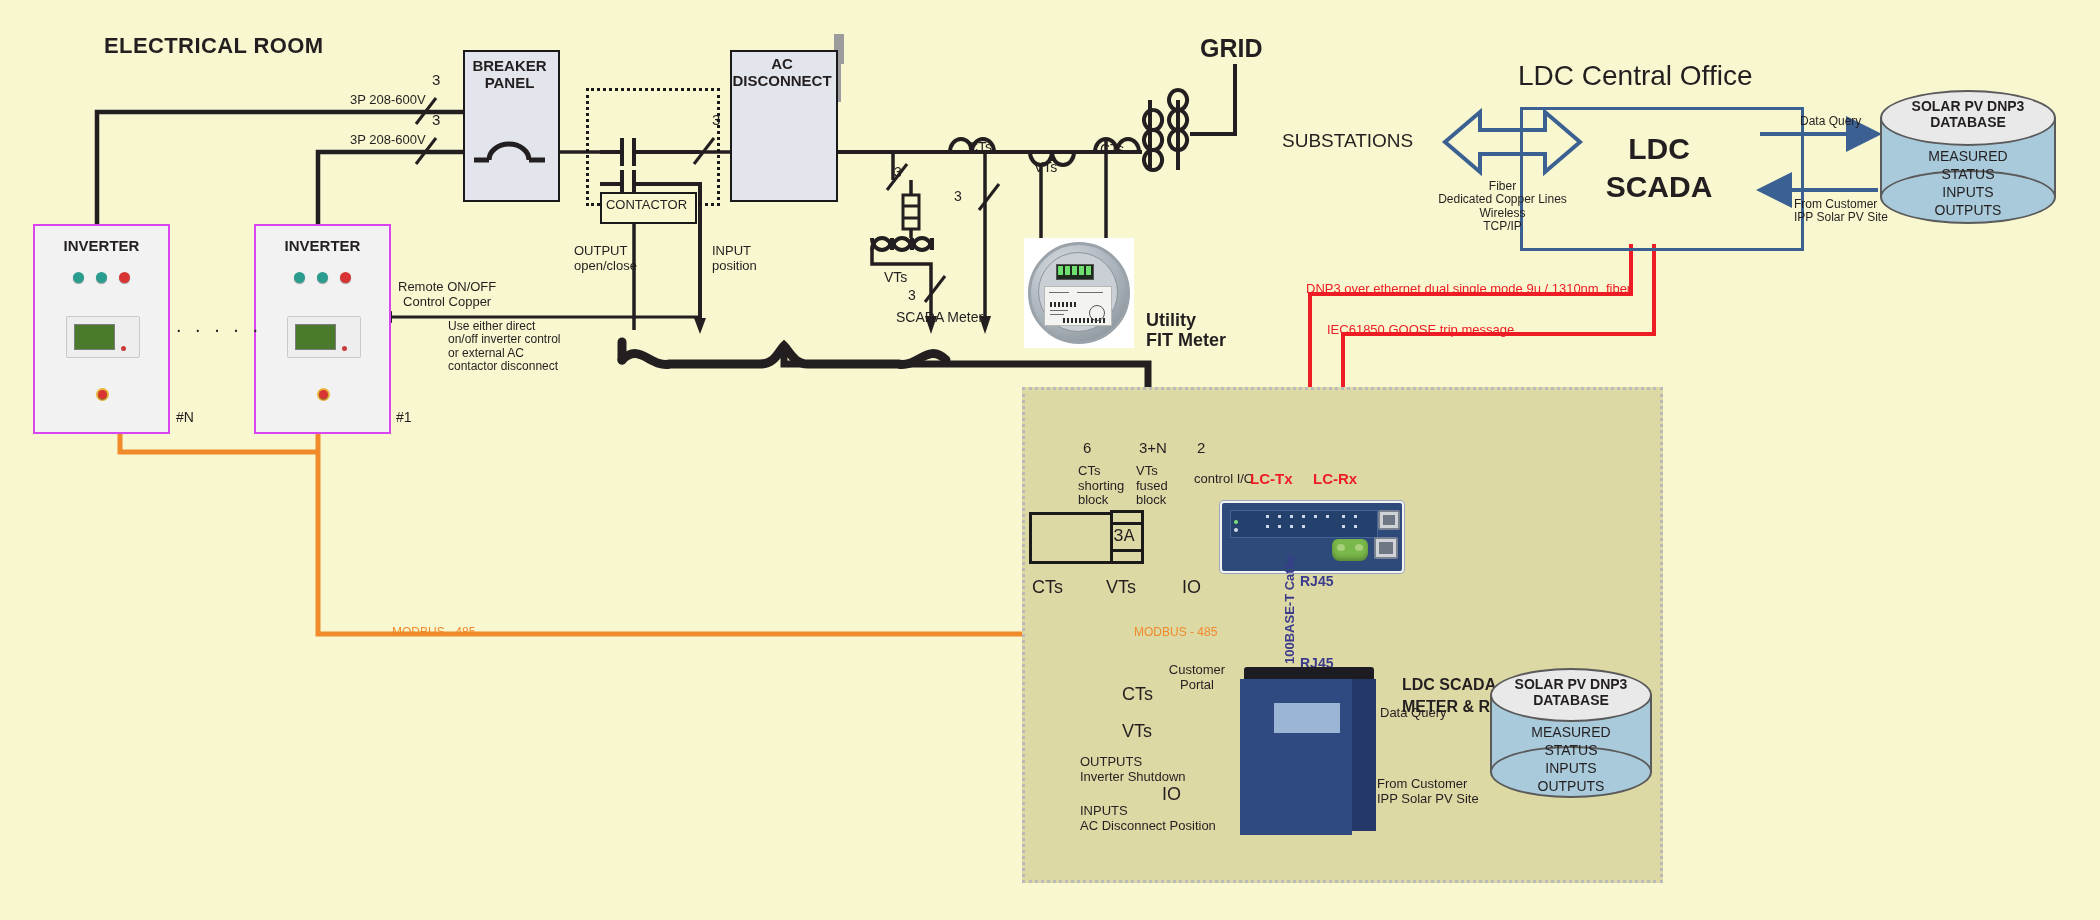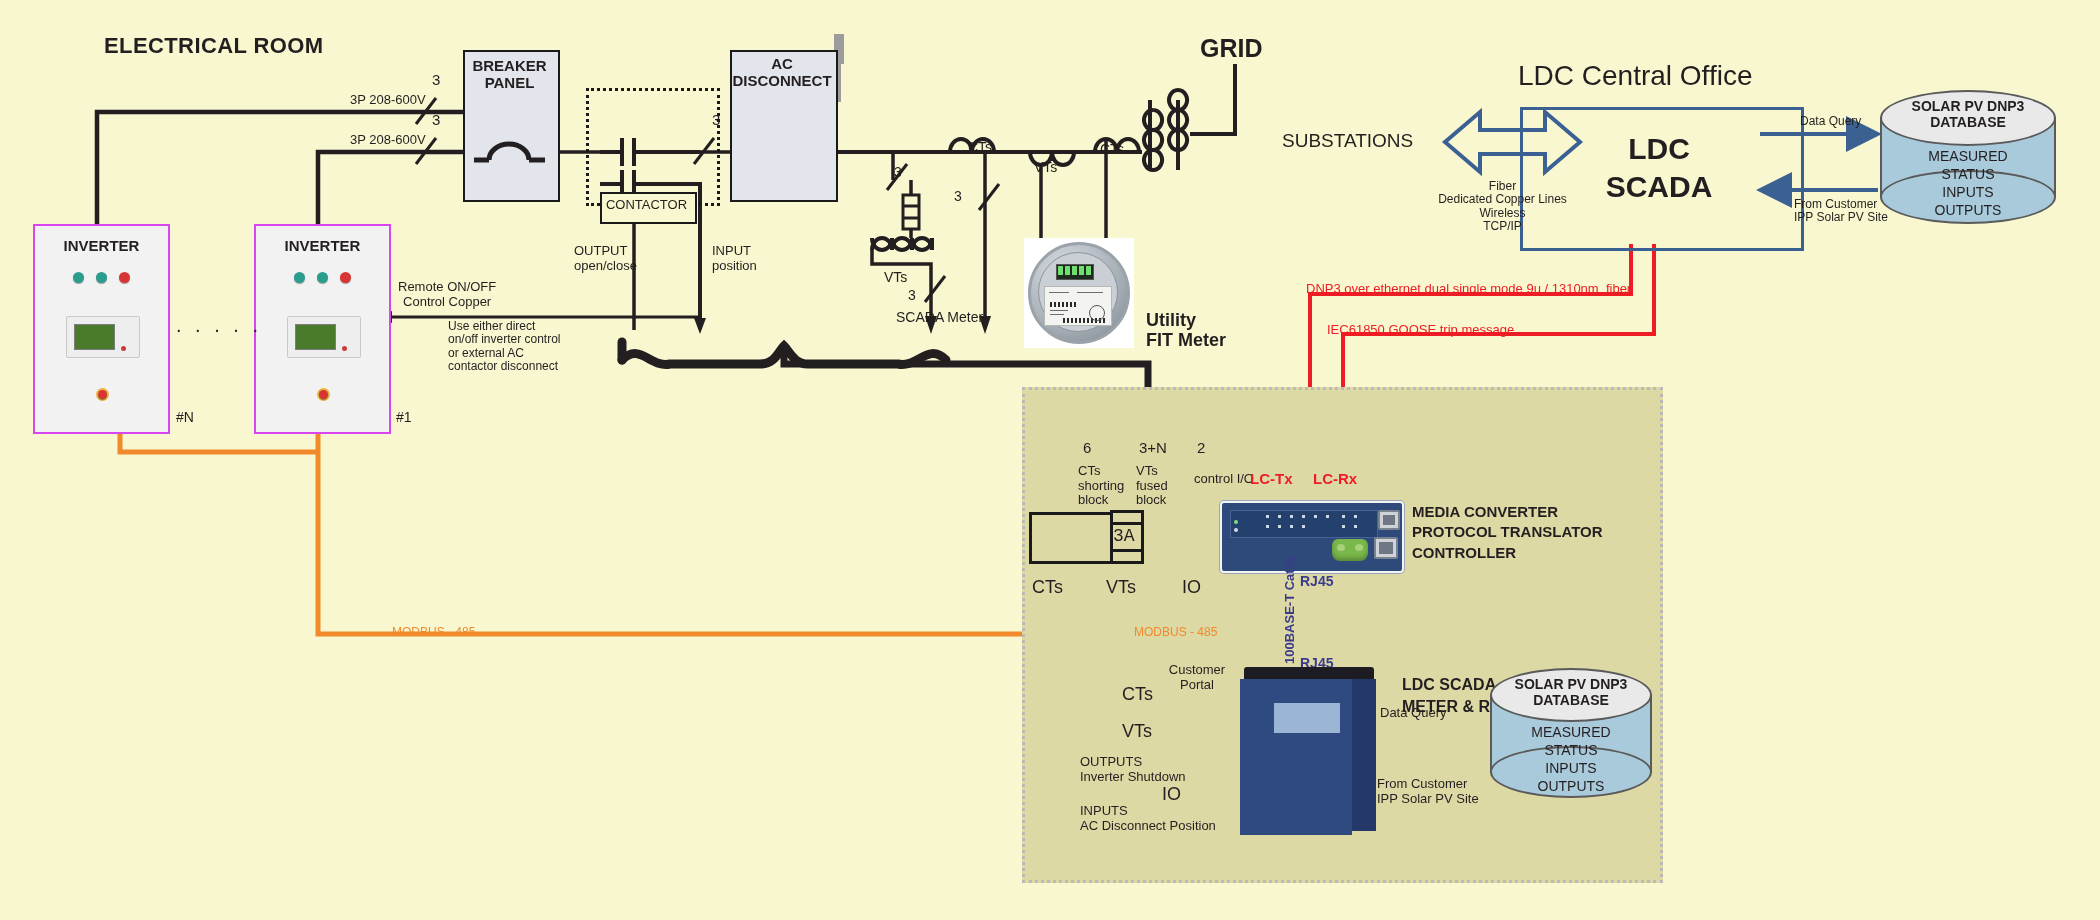--- a/index.html
+++ b/index.html
@@ -430,23 +430,20 @@
     <div class="mctick" style="left:120px;top:22px;"></div>
     <div class="mctick" style="left:132px;top:22px;"></div>
     <div class="mcport" style="left:156px;top:7px;width:18px;height:16px;">
         <i></i>
       </div>
     <div class="mcport" style="left:152px;top:34px;width:20px;height:18px;">
         <i></i>
       </div>
     <div class="mcgreen" style="left:110px;top:36px;width:36px;height:22px;"></div>
   </div>
-  <div class="lbl bold" style="left:1412px;top:490px;font-size:15px;line-height:1.35;">MEDIA CONVERTER
-PROTOCOL TRANSLATOR
-CONTROLLER</div>
 
   <div class="lbl bold" style="left:1300px;top:562px;font-size:14px;color:#3b3b8c;">RJ45</div>
   <div class="lbl bold rot" style="left:1283px;top:652px;font-size:13px;color:#3b3b8c;transform:rotate(-90deg);">100BASE-T Cat5e</div>
   <div class="lbl bold" style="left:1300px;top:644px;font-size:14px;color:#3b3b8c;">RJ45</div>
 
   <div id="rtu" style="left:1240px;top:655px;width:138px;height:168px;">
     <div class="cap" style="left:4px;top:0;width:130px;height:14px;"></div>
     <div class="body" style="left:0;top:12px;width:112px;height:156px;"></div>
     <div class="side" style="left:112px;top:12px;width:24px;height:152px;"></div>
     <div class="screen" style="left:34px;top:36px;width:66px;height:30px;"></div>

